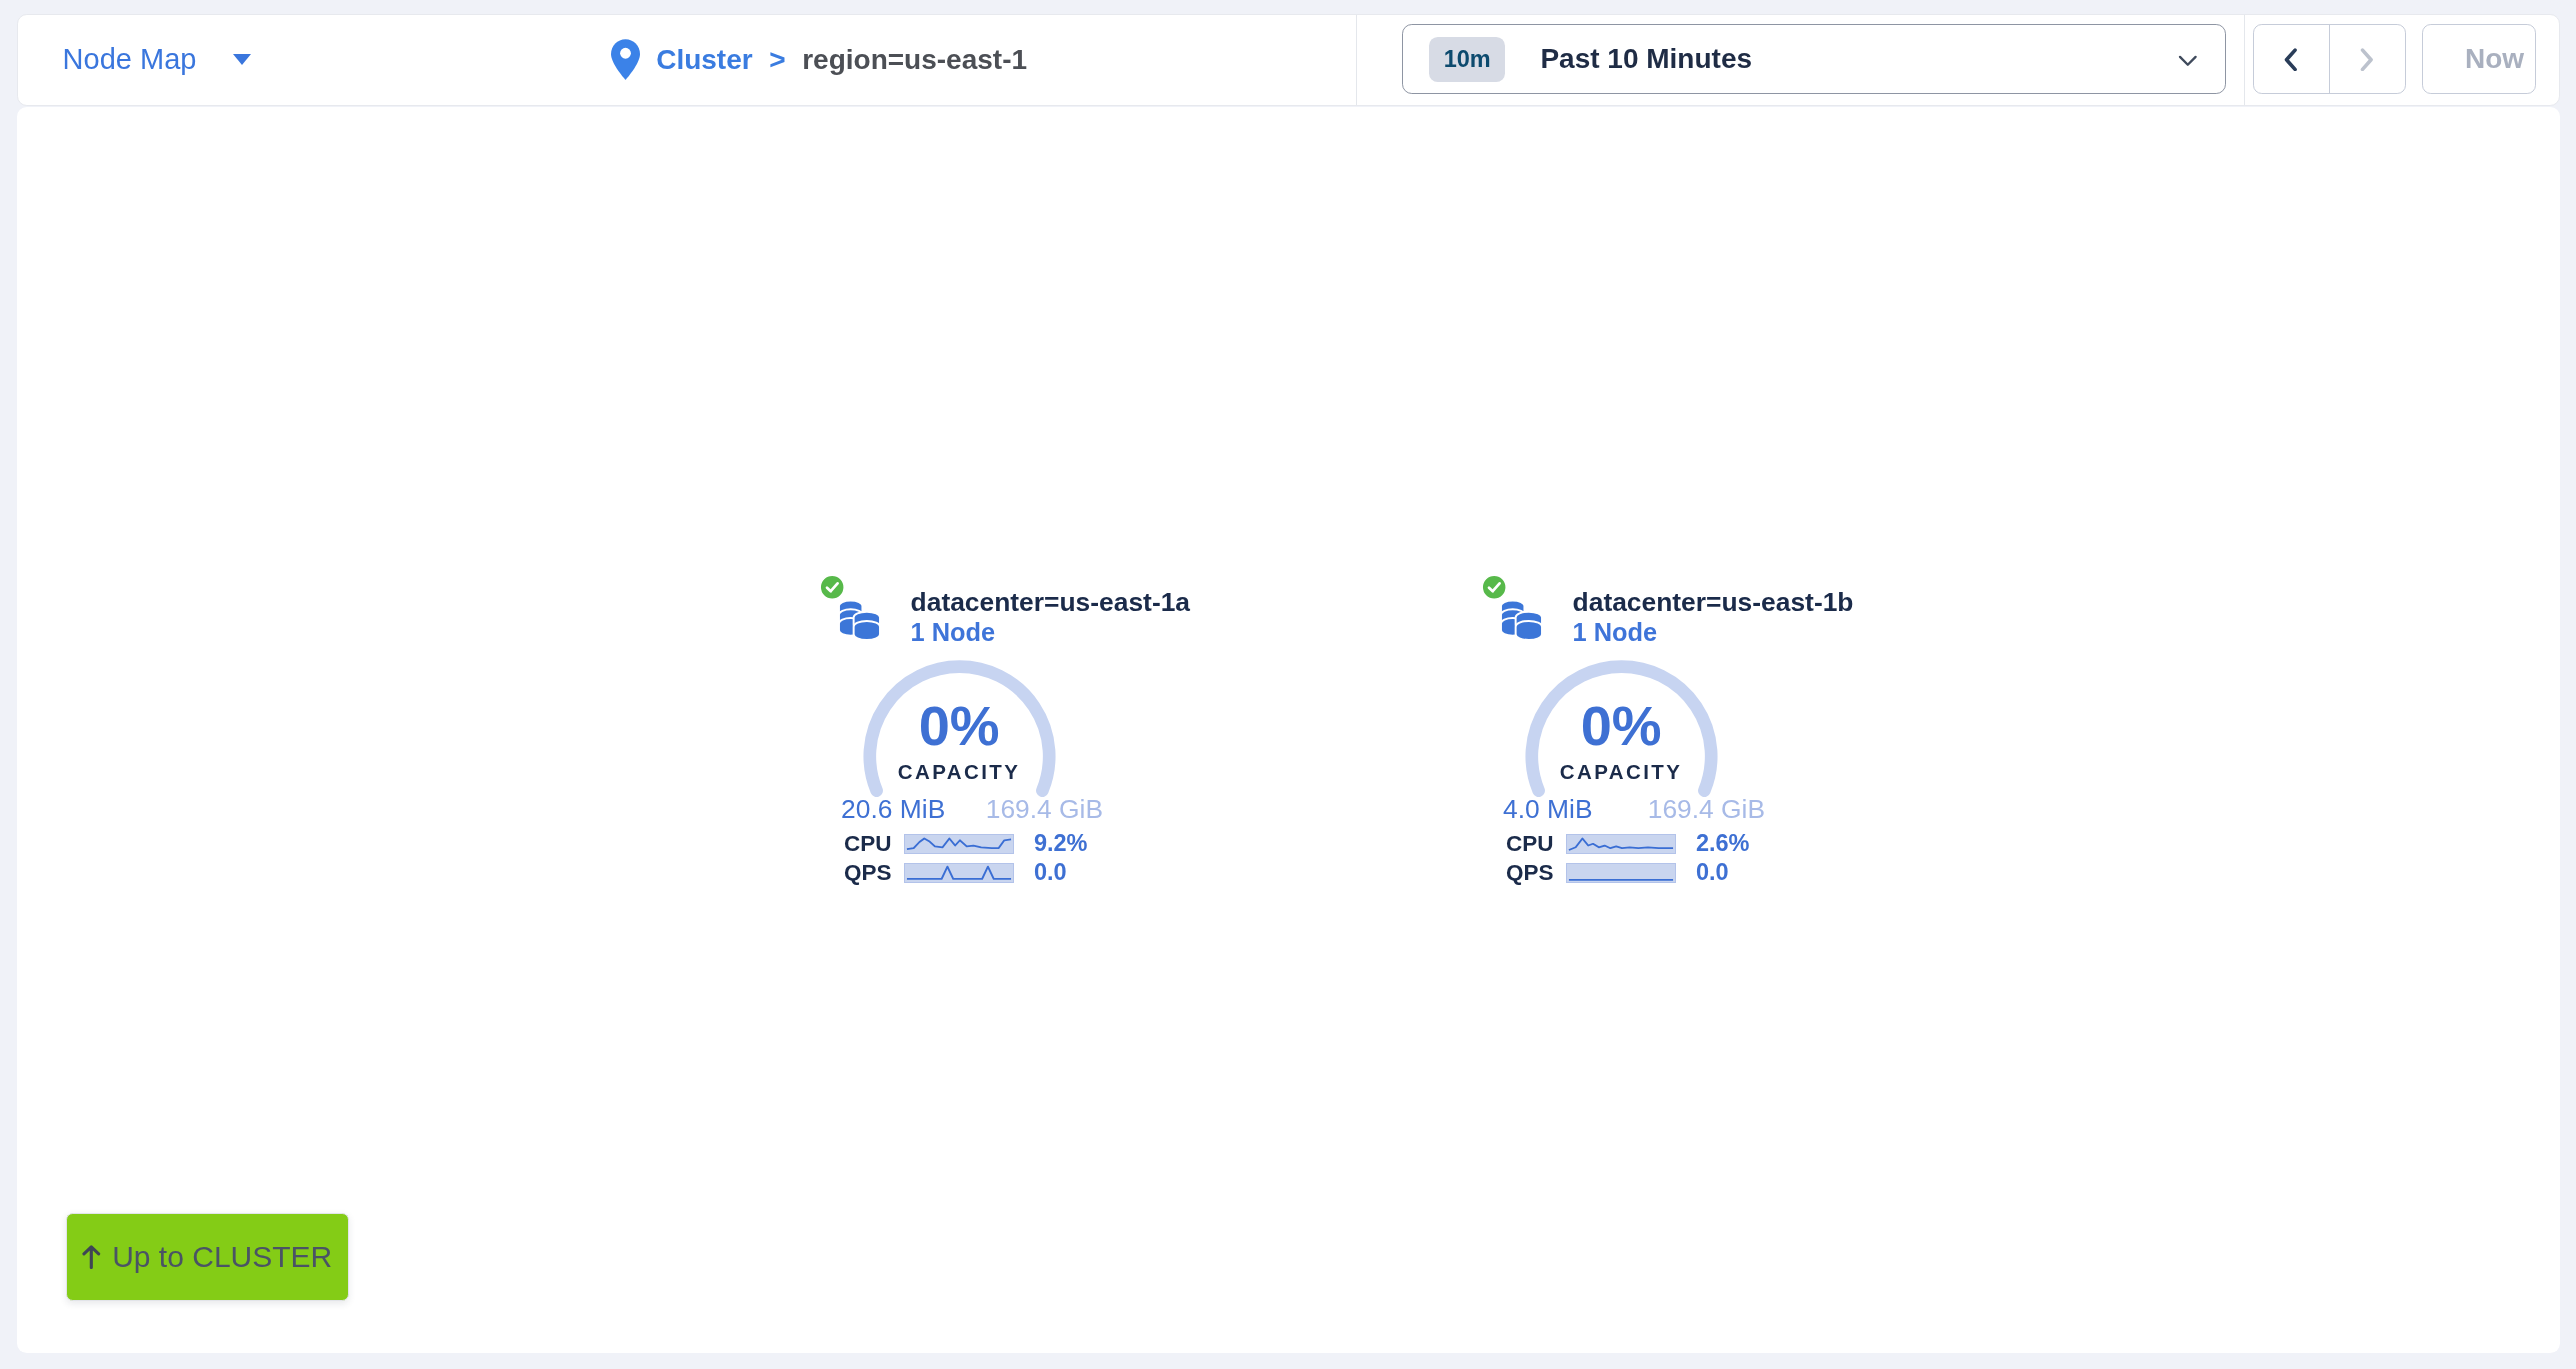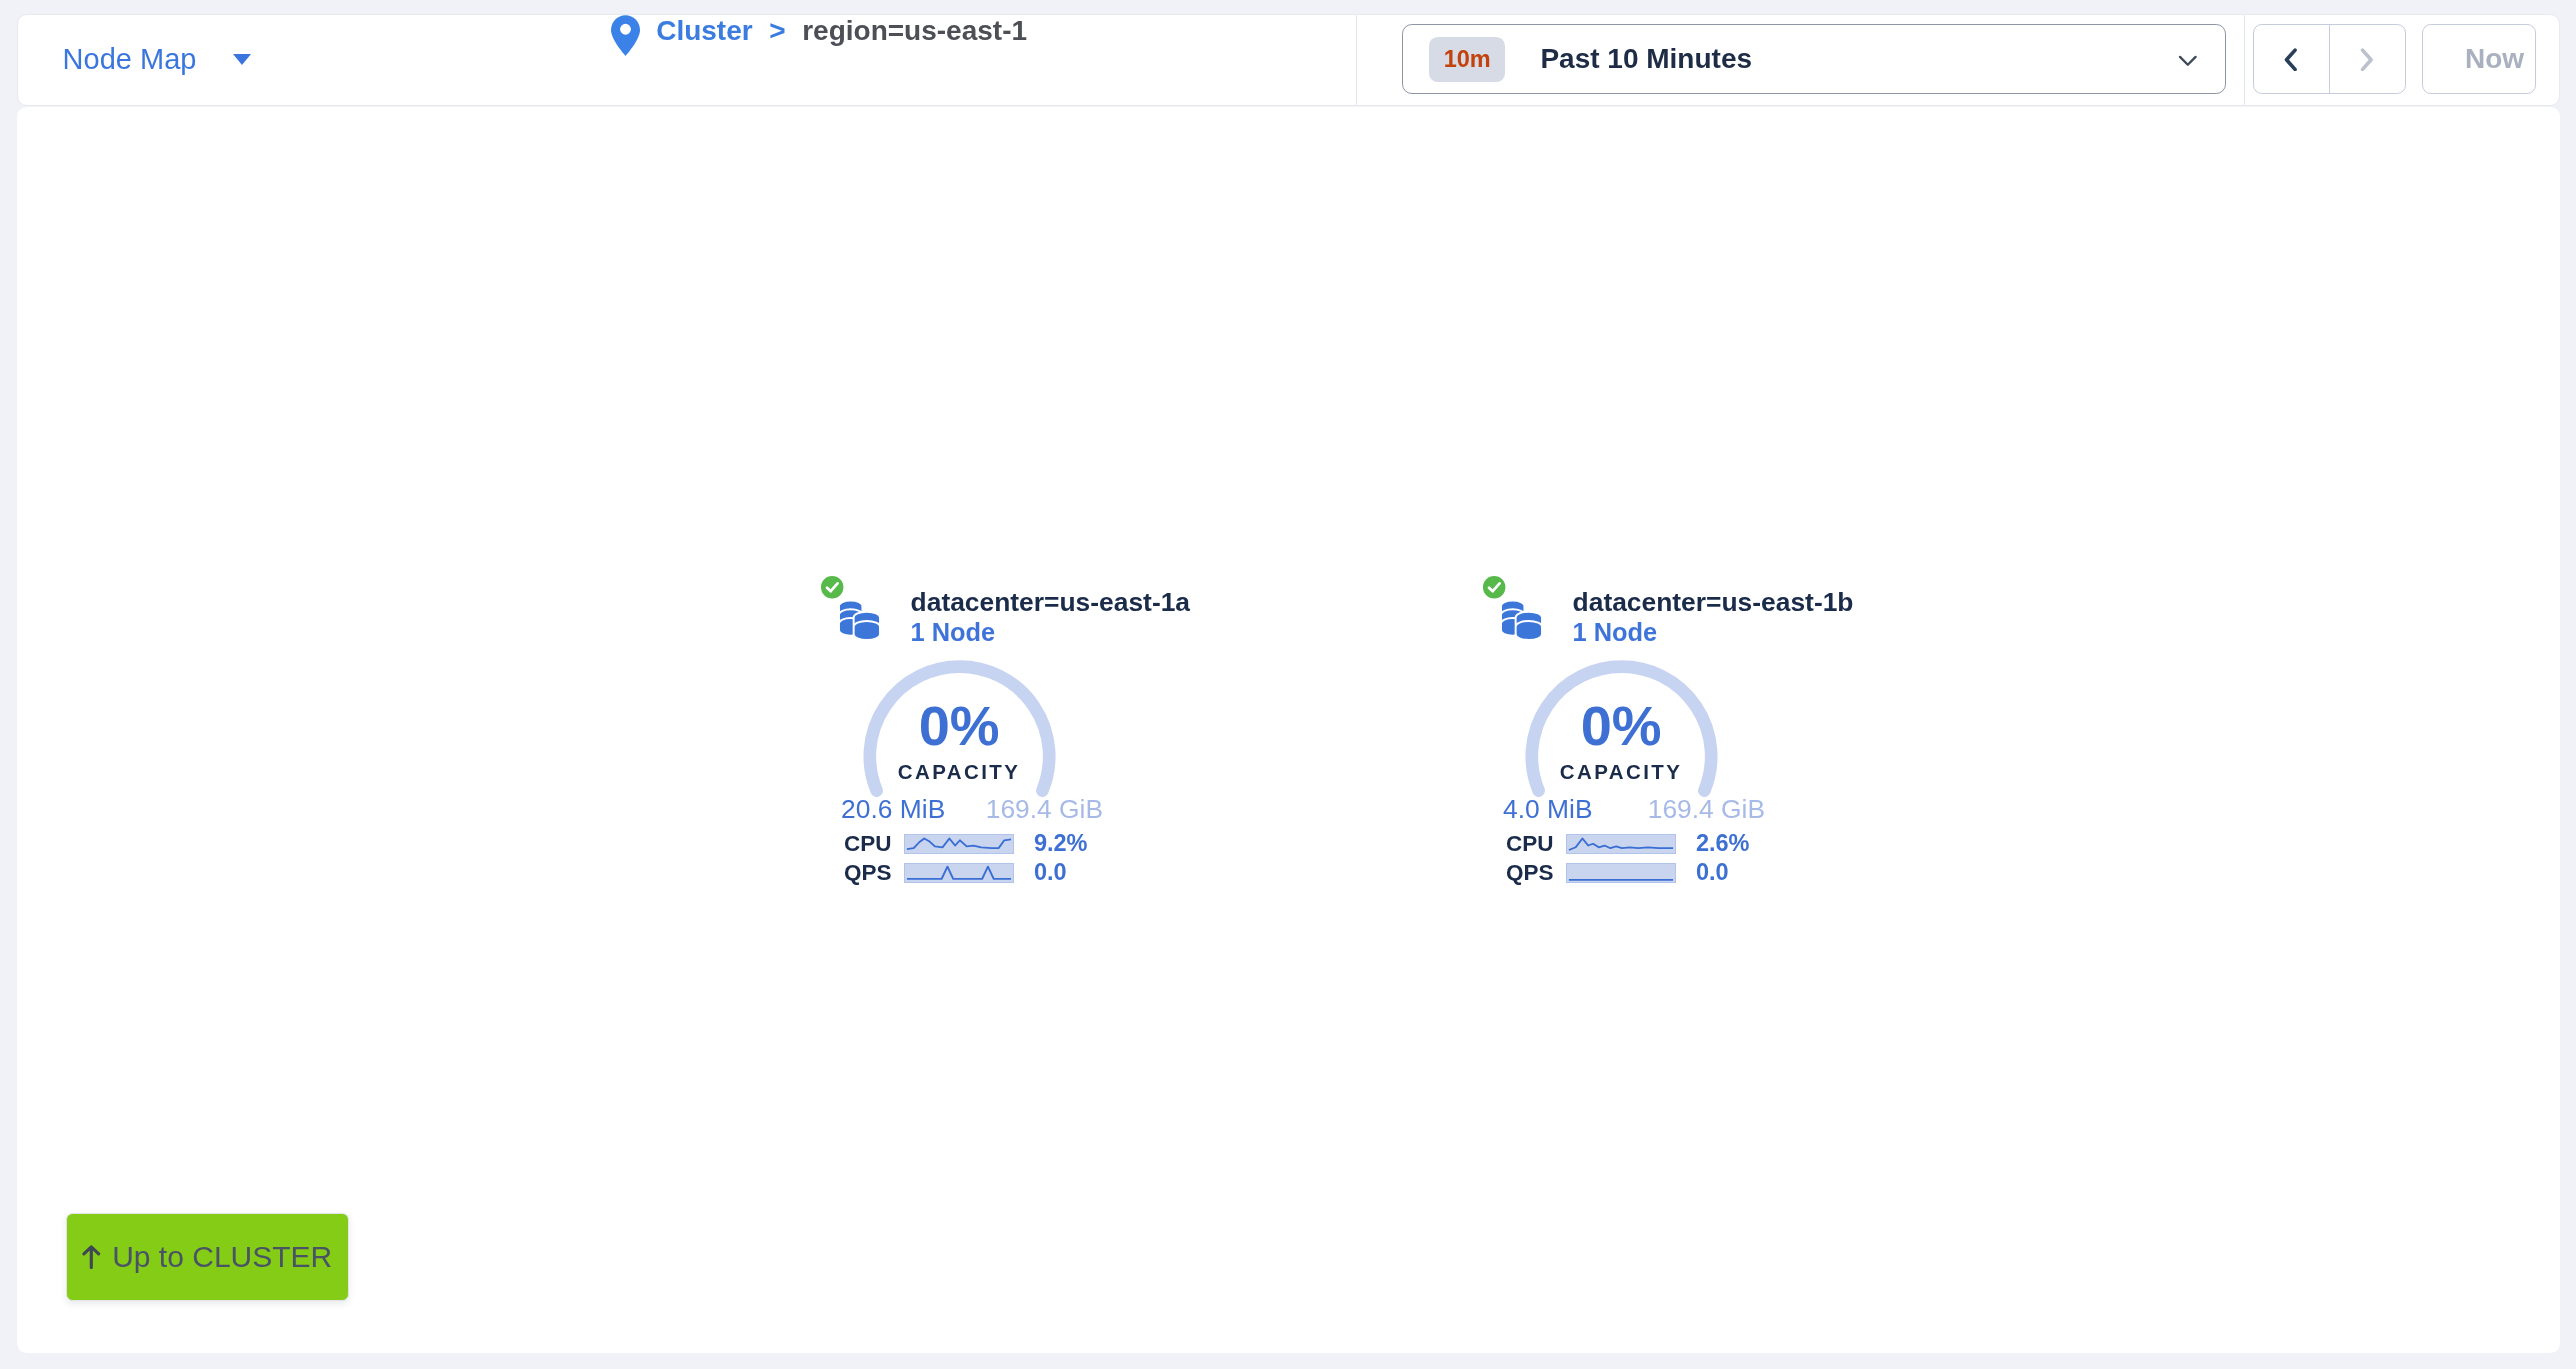--- a/index.html
+++ b/index.html
@@ -17,33 +17,33 @@
     left:16.6px;top:13.7px;width:2543px;height:92px;
     background:#fff;border:1px solid #e7e9ee;border-radius:9.8px;
     box-sizing:border-box;
   }
   .vdivider{width:1px;top:0;bottom:0;background:#e4e7ec;}
 
   .view-dropdown{left:45px;top:0;height:90px;display:flex;align-items:center;gap:37px;cursor:pointer;}
   .view-dropdown .label{font-size:29px;color:#3a76dd;}
   .caret-down{width:0;height:0;border-left:9.8px solid transparent;border-right:9.8px solid transparent;border-top:11.7px solid #3a76dd;}
 
-  .breadcrumb{left:593px;top:0;height:90px;display:flex;gap:16.6px;}
+  .breadcrumb{left:593px;top:0;height:90px;display:flex;align-items:center;gap:16.6px;}
   .breadcrumb .root{font-size:28px;font-weight:700;color:#3a7ce0;cursor:pointer;}
   .breadcrumb .sep{font-size:28px;font-weight:700;color:#3a7ce0;}
   .breadcrumb .current{font-size:28px;font-weight:700;color:#4c4f55;}
 
   .time-box{
     left:1384px;top:9.8px;width:824px;height:70px;
     border:1px solid #8e95a3;border-radius:9.8px;background:#fff;
     box-sizing:border-box;display:flex;align-items:center;cursor:pointer;
   }
   .time-badge{
     margin-left:26.4px;background:#d7dbe5;border-radius:8.8px;
-    padding:8.8px 14.7px;font-size:23.5px;font-weight:700;color:#c2410c;text-align:right;
+    padding:8.8px 14.7px;font-size:23.5px;font-weight:700;color:#0c4a6e;text-align:right;
   }
   .time-label{margin-left:35px;font-size:28px;font-weight:700;color:#1f2c45;}
   .time-chevron{position:absolute;right:27px;top:30px;}
 
   .nav-group{
     left:2235px;top:9.8px;width:153px;height:70px;display:flex;
     border:1px solid #c6ccd9;border-radius:8.8px;box-sizing:border-box;background:#fff;overflow:hidden;
   }
   .nav-btn{flex:1;display:flex;align-items:center;justify-content:center;cursor:pointer;}
   .nav-btn + .nav-btn{border-left:1px solid #c6ccd9;}

